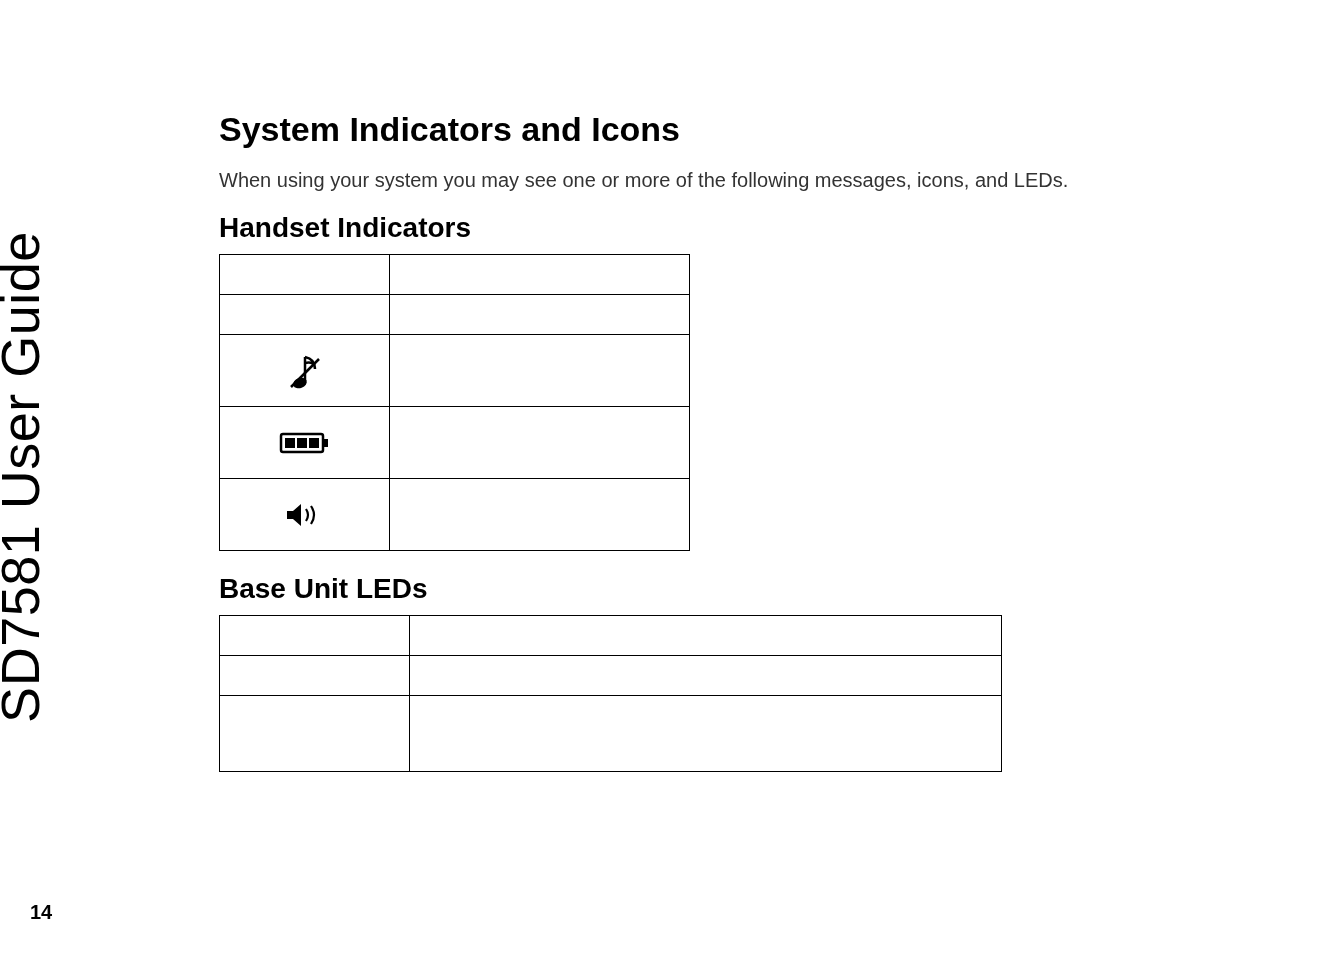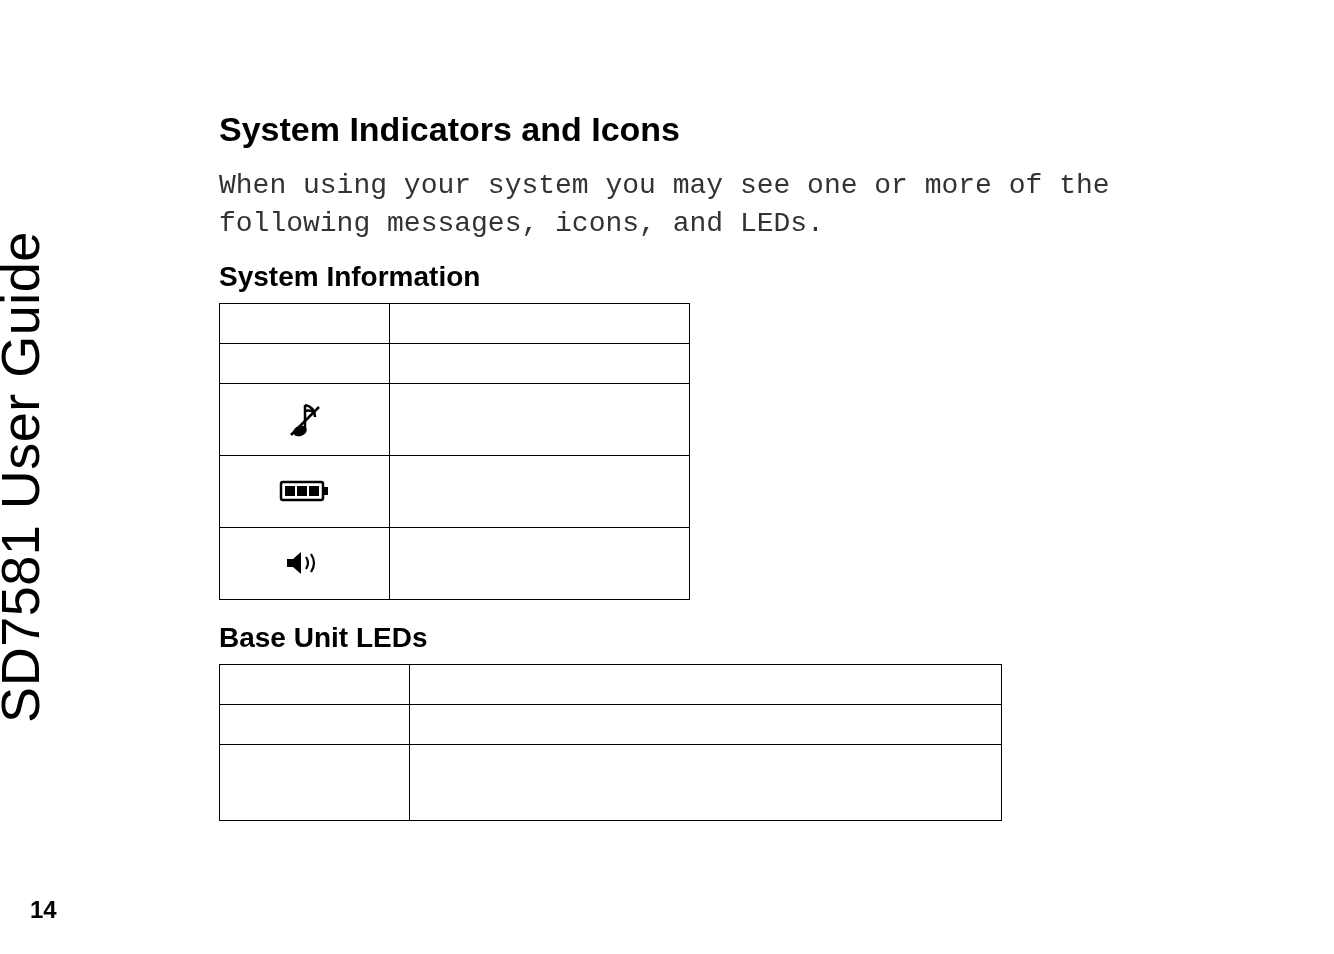--- a/index.html
+++ b/index.html
@@ -22,26 +22,25 @@
     top: 110px;
     right: 80px;
     padding-left: 29px;
   }
   .section-heading {
     font-size: 34px;
     font-weight: 700;
     margin-bottom: 18px;
   }
   .body-text {
-    font-size: 28px;
+    font-size: 20px;
     font-weight: 400;
     color: #333;
     line-height: 1.35;
     margin-bottom: 18px;
-    font-family: Liberation Mono, monospace;
   }
   .sub-heading {
     font-size: 28px;
     font-weight: 700;
     margin-bottom: 10px;
     margin-top: 6px;
   }
   table.info {
     border-collapse: collapse;
   }
@@ -55,21 +54,21 @@
   .handset tr.tall td { height: 72px; }
   
   .base td.col-a { width: 190px; height: 40px; }
   .base td.col-b { width: 592px; height: 40px; }
   .base tr.tall td { height: 76px; }
 
   .page-number {
     position: absolute;
     left: 30px;
     bottom: 30px;
-    font-size: 24px;
+    font-size: 20px;
     font-weight: 700;
   }
 
   
   .icon-wrap {
     display: inline-flex;
     align-items: center;
     justify-content: center;
     width: 100%;
     height: 100%;
@@ -78,21 +77,21 @@
 </head>
 <body>
 
 <div class="page">
   <div class="spine">SD7581 User Guide</div>
 
   <div class="content">
     <h2 class="section-heading">System Indicators and Icons</h2>
     <p class="body-text">When using your system you may see one or more of the following messages, icons, and LEDs.</p>
 
-    <div class="sub-heading">System Information</div>
+    <div class="sub-heading">Handset Indicators</div>
 
     <table class="info handset">
       <tbody>
           <tr>
         <td class="col-icon"></td>
         <td class="col-desc"></td>
       </tr>
       <tr>
         <td class="col-icon"></td>
         <td class="col-desc"></td>

